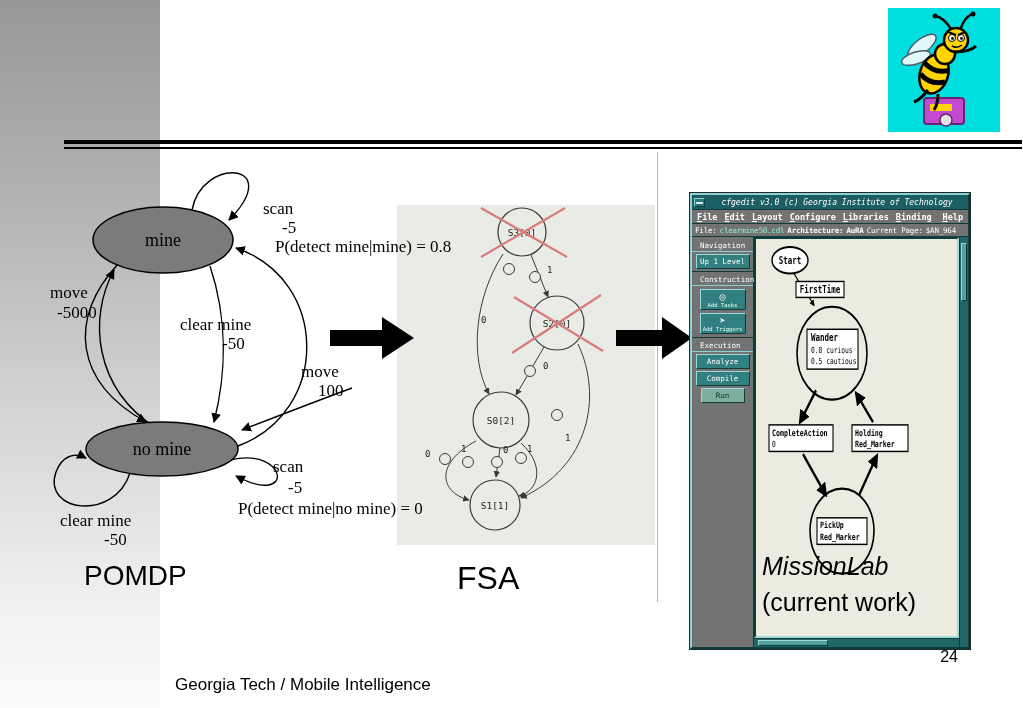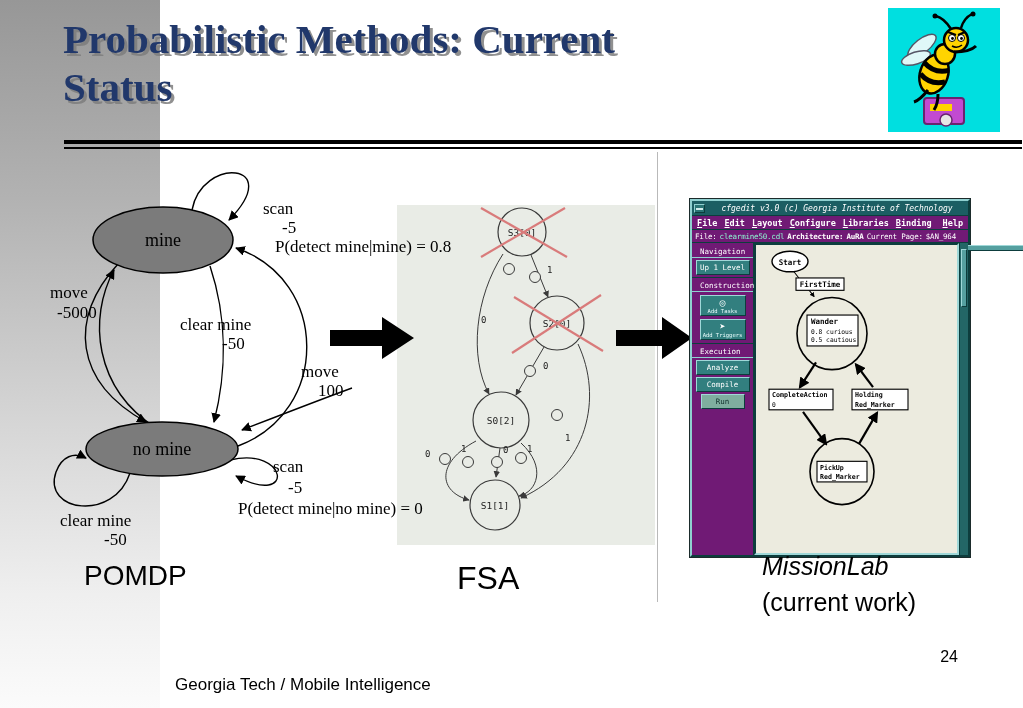--- a/index.html
+++ b/index.html
@@ -45,22 +45,22 @@
 
   
   .cap-pomdp{position:absolute;left:84px;top:560px;font-size:28px;}
   .cap-fsa{position:absolute;left:457px;top:560px;font-size:32px;}
   .cap-ml{position:absolute;left:762px;top:548px;font-size:25px;line-height:1.45;}
   .cap-ml .it{font-style:italic;}
   .footer{position:absolute;left:175px;top:675px;font-size:17px;}
   .page-num{position:absolute;left:918px;top:648px;width:40px;font-size:16px;text-align:right;}
 
   
-  .ml-window{position:absolute;left:690px;top:199px;width:280px;height:358px;
-    background:#701a75;border:2px solid;border-color:#8fd0d0 #0d3d3d #0d3d3d #8fd0d0;
+  .ml-window{position:absolute;left:690px;top:193px;width:280px;height:456px;
+    background:#737373;border:2px solid;border-color:#8fd0d0 #0d3d3d #0d3d3d #8fd0d0;
     box-shadow:0 0 0 1px #1b2b2b;display:flex;flex-direction:column;
     font-family:"DejaVu Sans Mono",monospace;color:#fff;}
   .ml-titlebar{height:15px;background:#1b5e63;display:flex;align-items:center;
     border-bottom:1px solid #0d3d3d;padding:0 2px;flex:0 0 auto;}
   .ml-menubox{width:11px;height:9px;background:#2a7575;border:1px solid;
     border-color:#8fd0d0 #0d3d3d #0d3d3d #8fd0d0;margin-right:3px;position:relative;}
   .ml-menubox::after{content:"";position:absolute;left:1px;right:1px;top:3px;height:2px;background:#cfeaea;}
   .ml-title{flex:1;text-align:center;font-size:8px;font-style:italic;white-space:nowrap;overflow:hidden;}
   .ml-menubar{height:14px;display:flex;align-items:center;gap:7px;padding:0 5px;
     font-size:8.5px;font-weight:bold;border-bottom:1px solid #0d3d3d;flex:0 0 auto;}
@@ -77,21 +77,21 @@
   .ml-sec{font-size:7.5px;color:#fff;padding:3px 8px 2px;border-top:1px solid #0d3d3d;
     box-shadow:0 -1px 0 #8fd0d0 inset;}
   .ml-sec.first{border-top:none;}
   .ml-btn{margin:2px auto;width:54px;background:#327f7f;color:#fff;font-size:7.5px;
     text-align:center;padding:2px 0;border:1px solid;border-color:#9fd8d8 #0d3d3d #0d3d3d #9fd8d8;}
   .ml-btn.run{width:44px;background:#7fae9f;color:#10302c;}
   .ml-iconbtn{width:46px;margin:3px auto;background:#327f7f;display:flex;flex-direction:column;
     align-items:center;padding:2px 0 1px;border:1px solid;border-color:#9fd8d8 #0d3d3d #0d3d3d #9fd8d8;}
   .ml-iconbtn .glyph{font-size:10px;line-height:1;color:#fff;}
   .ml-iconbtn .capt{font-size:5.5px;color:#e7fbfb;}
-  .ml-main{flex:1;display:flex;flex-direction:row;min-width:0;}
+  .ml-main{flex:1;display:flex;flex-direction:column;min-width:0;}
   .ml-canvas{flex:1;background:#ecebdf;border:2px solid;border-color:#0d3d3d #9fd8d8 #9fd8d8 #0d3d3d;min-height:0;}
   .mlsvg{width:100%;height:100%;display:block;}
   .mlsvg .bx{fill:#ffffff;stroke:#000;stroke-width:1.1;}
   .mlsvg .nd{fill:none;stroke:#000;stroke-width:1.6;}
   .mlsvg .oval{fill:#ffffff;stroke:#000;stroke-width:1.4;}
   .mlsvg .thin{fill:none;stroke:#000;stroke-width:1;}
   .mlsvg .bold{fill:none;stroke:#000;stroke-width:2.2;}
   .mlsvg text{font-family:"DejaVu Sans Mono",monospace;fill:#000;}
   .mlsvg .tb{font-size:7.5px;font-weight:bold;}
   .mlsvg .ts{font-size:6.3px;}
@@ -103,21 +103,20 @@
   .ml-vscroll .thumb{position:absolute;top:6px;left:1px;width:6px;height:58px;background:#55a0a0;
     border:1px solid;border-color:#9fd8d8 #0d3d3d #0d3d3d #9fd8d8;}
 </style>
 </head>
 <body>
 
 <div class="slide">
 
   <div class="left-band"></div>
 
-  <h1 class="title"><span>Probabilistic Methods: Current</span><br><span>Status</span></h1>
 
   <div class="mascot">
     <svg viewBox="0 0 112 124" width="112" height="124">
       <rect x="0" y="0" width="112" height="124" fill="#00dfe0"></rect>
       <g>
         <rect x="36" y="90" width="40" height="26" rx="3" fill="#c24ad1" stroke="#69246f" stroke-width="2"></rect>
         <rect x="42" y="96" width="22" height="7" fill="#ffd400"></rect>
         <circle cx="58" cy="112" r="6" fill="#e6e6e6" stroke="#69246f" stroke-width="1.5"></circle>
       </g>
       <ellipse cx="34" cy="38" rx="17" ry="7" fill="#dff8f8" stroke="#556" stroke-width="1.5" transform="rotate(-38 34 38)"></ellipse>

